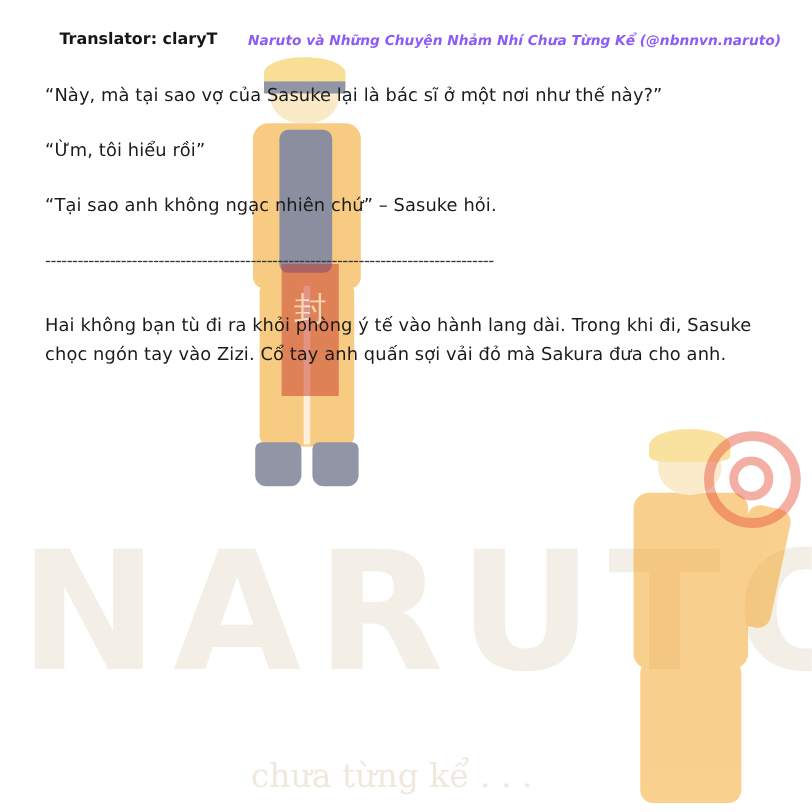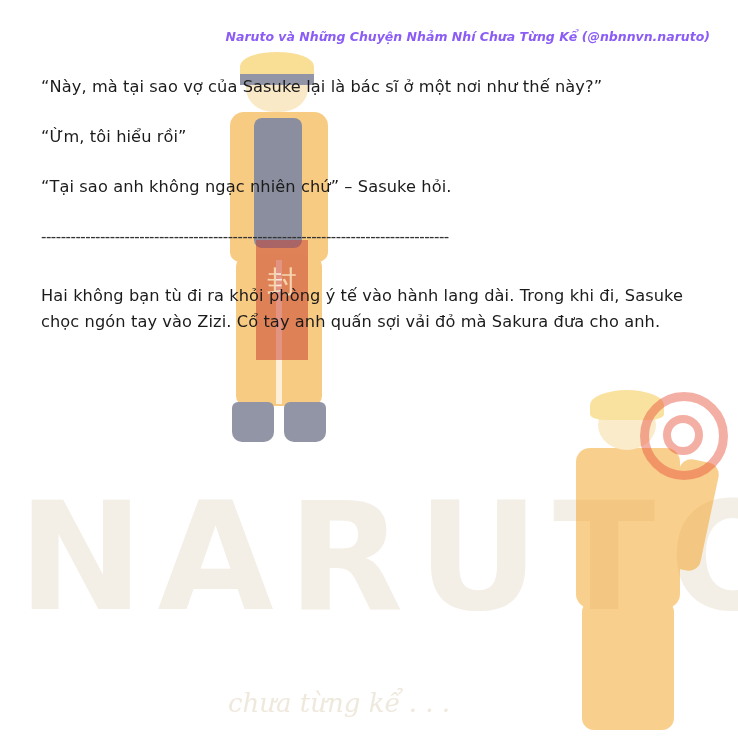--- a/index.html
+++ b/index.html
@@ -37,22 +37,21 @@
     font-size: 150px;
     letter-spacing: 14px;
     color: #f3efe6;
     white-space: nowrap;
   }
   .bg-sub-word {
     position: absolute;
     left: 228px;
     top: 688px;
     font-family: "DejaVu Serif", serif;
-    font-style: italic;
-    font-size: 26px;
+    font-size: 30px;
     color: #efe9dd;
     white-space: nowrap;
   }
   .fig-left {
     position: absolute;
     left: 210px;
     top: 60px;
     width: 140px;
     height: 430px;
     opacity: .55;
@@ -272,20 +271,21 @@
       <div class="rlegs"></div>
       <div class="rarm"></div>
       <div class="rhead"></div>
       <div class="rhair"></div>
     </div>
 
     <div class="spiral"></div>
   </div>
 
   <div class="header">
+    <div class="translator">Translator: claryT</div>
     <div class="credit">Naruto và Những Chuyện Nhảm Nhí Chưa Từng Kể (@nbnnvn.naruto)</div>
   </div>
 
   <div class="content">
     <p class="para">“Này, mà tại sao vợ của Sasuke lại là bác sĩ ở một nơi như thế này?”</p>
     <p class="para">“Ừm, tôi hiểu rồi”</p>
     <p class="para">“Tại sao anh không ngạc nhiên chứ” – Sasuke hỏi.</p>
     <div class="divider">-----------------------------------------------------------------------------------</div>
     <p class="para final">Hai không bạn tù đi ra khỏi phòng ý tế vào hành lang dài. Trong khi đi, Sasuke chọc ngón tay vào Zizi. Cổ tay anh quấn sợi vải đỏ mà Sakura đưa cho anh.</p>
   </div>

